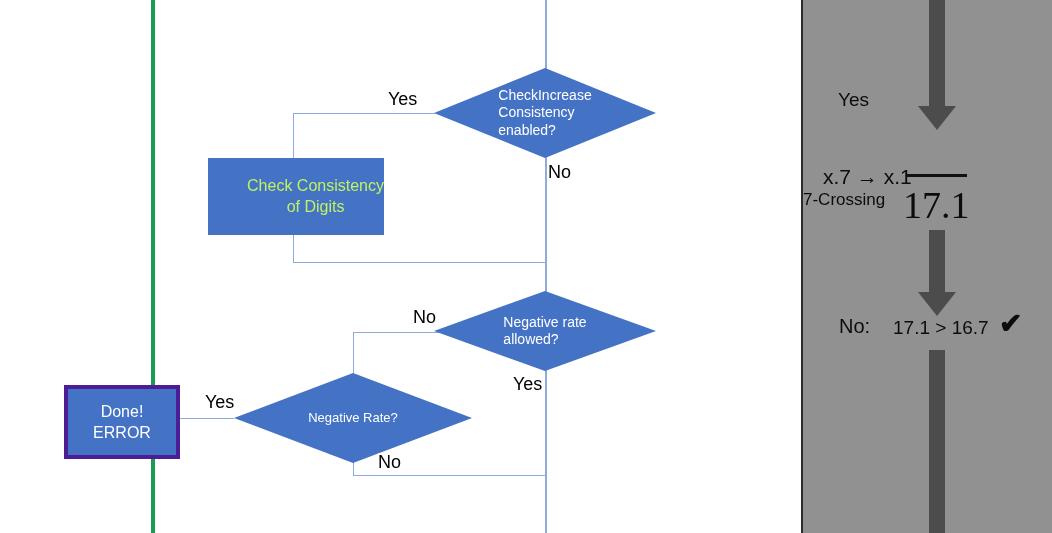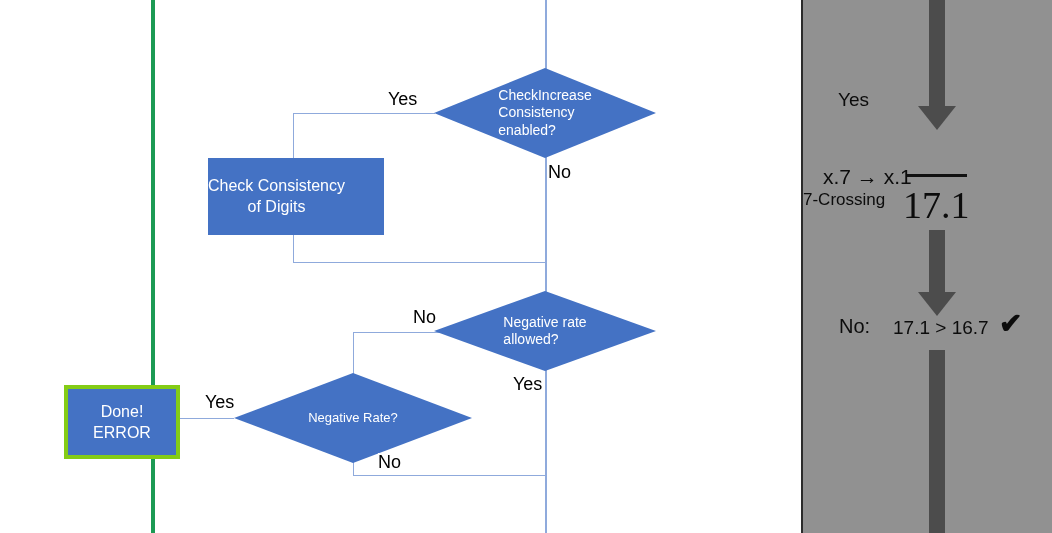--- a/index.html
+++ b/index.html
@@ -55,32 +55,32 @@
     position: absolute;
     inset: 0;
     background: #4472C4;
     clip-path: polygon(50% 0%, 100% 50%, 50% 100%, 0% 50%);
     z-index: 1;
   }
 
   .process-box {
     position: absolute;
     background: #4472C4;
-    color: #ffffff;
+    color: #bef264;
     display: flex;
     align-items: center;
-    justify-content: flex-start;
+    justify-content: flex-end;
     text-align: center;
     line-height: 1.3;
   }
 
   .terminal-box {
     position: absolute;
     background: #4472C4;
-    border: 4px solid #84cc16;
+    border: 4px solid #4c1d95;
     color: #ffffff;
     display: flex;
     flex-direction: column;
     align-items: center;
     justify-content: center;
     text-align: center;
     line-height: 1.32;
     z-index: 5;
   }
 

